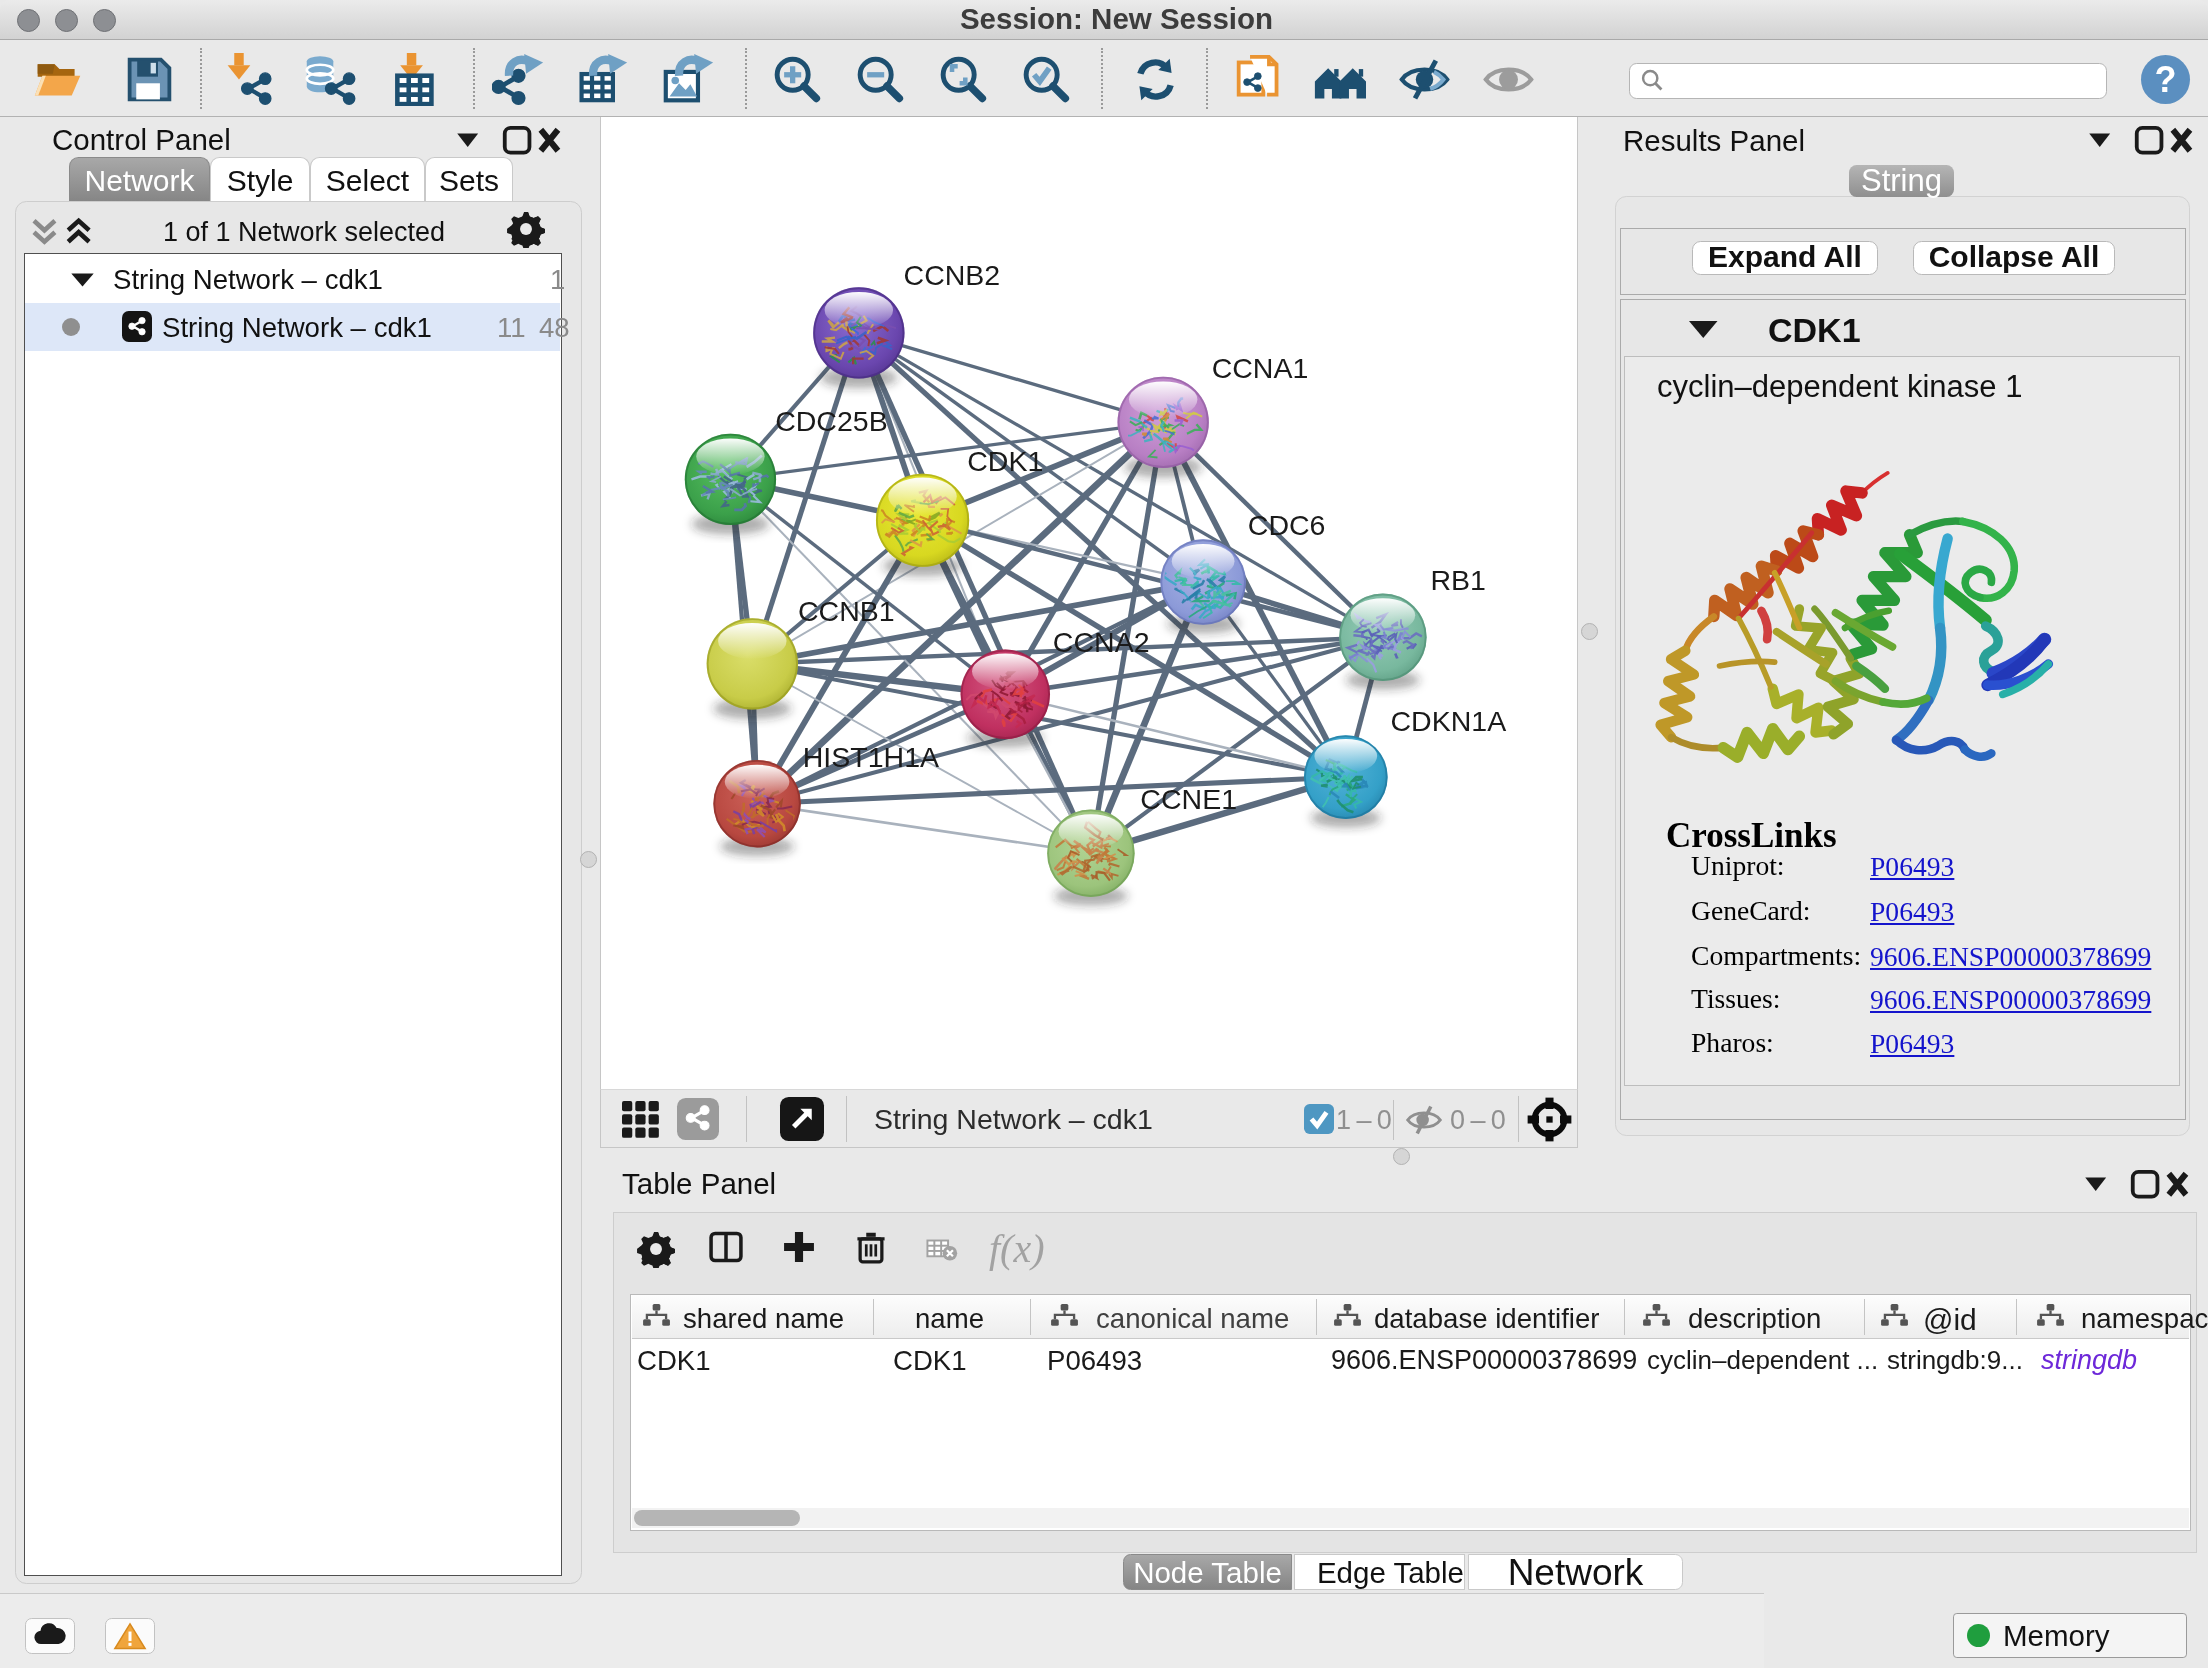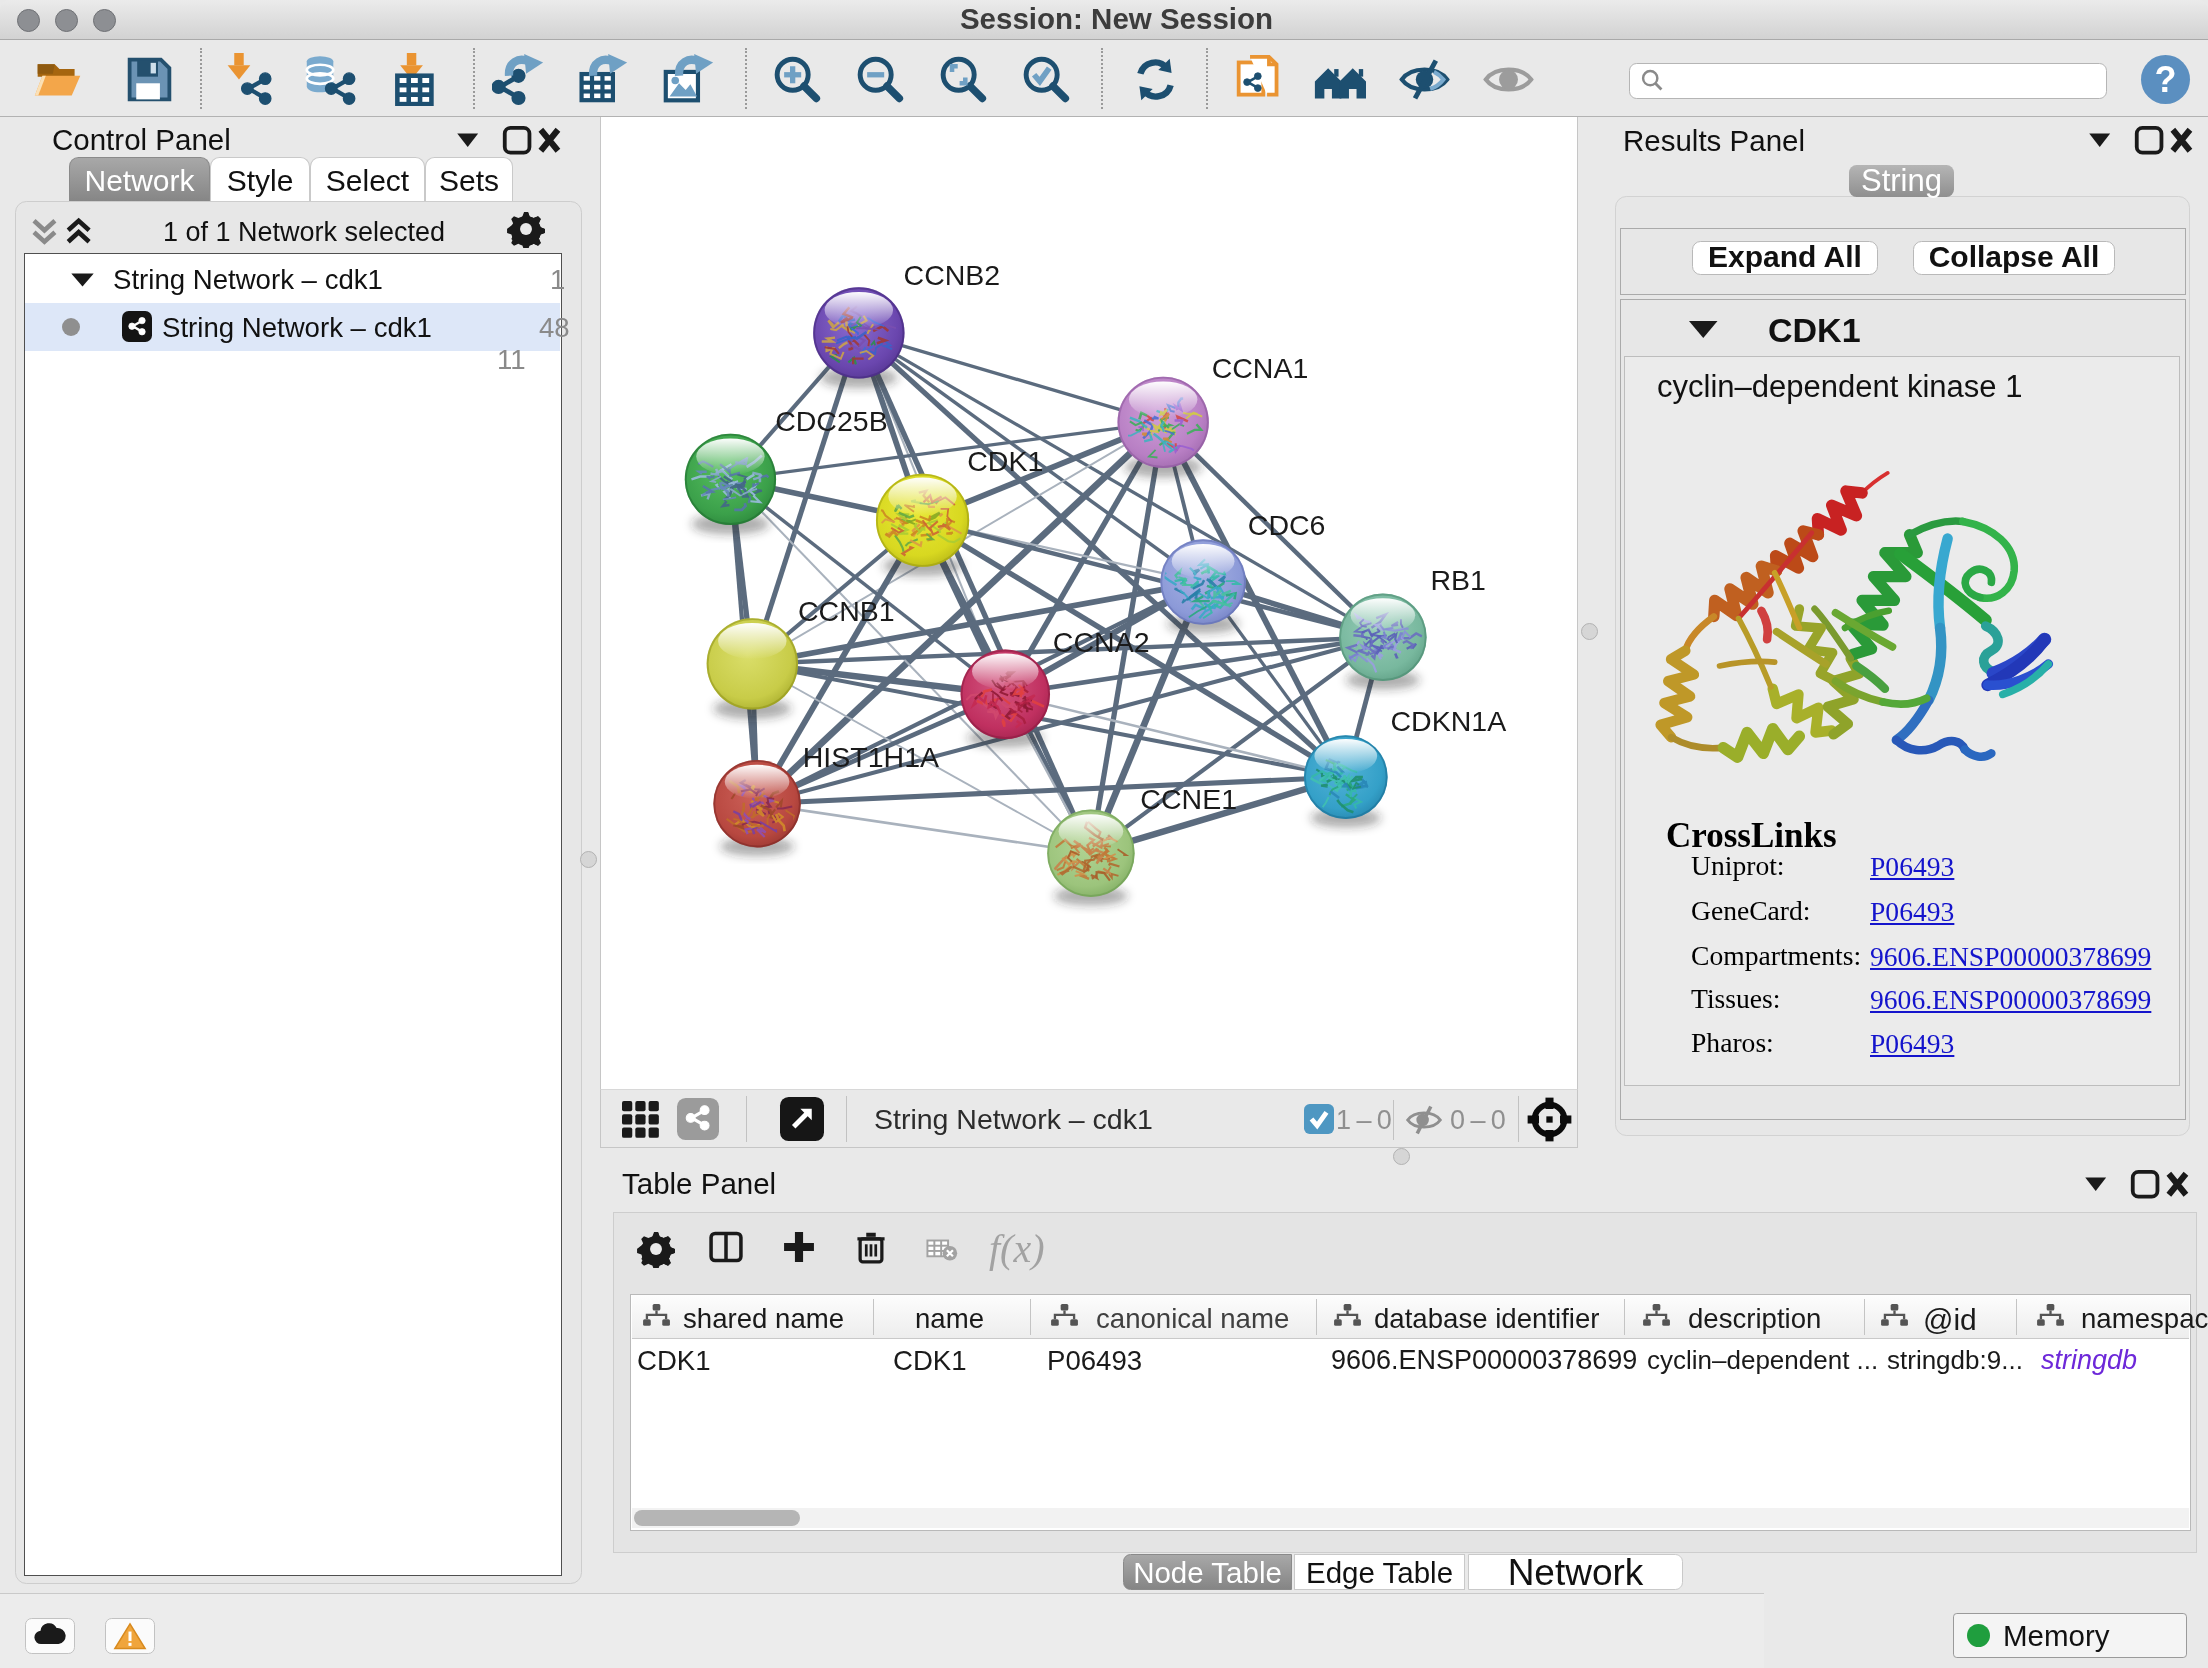--- a/index.html
+++ b/index.html
@@ -225,21 +225,21 @@
           <g transform="translate(3,3) scale(0.8)" fill="#ffffff" stroke="#ffffff">
             <line x1="8" y1="14" x2="20" y2="7" stroke-width="3.2"></line>
             <line x1="8" y1="14" x2="20" y2="21" stroke-width="3.2"></line>
             <circle cx="7" cy="14" r="4.3"></circle>
             <circle cx="20.5" cy="6.5" r="4.3"></circle>
             <circle cx="20.5" cy="21.5" r="4.3"></circle>
           </g>
         </svg>
       </div>
       <div class="abs" style="left:137px;top:8.6px;font-size:27.6px;color:#111;">String Network – cdk1</div>
-      <div class="abs" style="left:472px;top:8.6px;font-size:27.6px;color:#8a8a8a;margin-top:32px;">11</div>
+      <div class="abs" style="left:472px;top:8.6px;font-size:27.6px;color:#8a8a8a;">11</div>
       <div class="abs" style="left:514px;top:8.6px;font-size:27.6px;color:#8a8a8a;">48</div>
     </div>
   </div>
 <div class="abs" style="left:600px;top:117px;width:978px;height:972px;background:#fff;border-left:1.9px solid #c6c6c6;border-right:1.9px solid #c6c6c6;box-sizing:border-box;"></div>
 <svg width="978" height="972" viewBox="631 123 1028 1022" style="position:absolute;left:600px;top:117px">
     <defs>
       <radialGradient id="g0" cx="0.45" cy="0.40" r="0.80">
         <stop offset="0%" stop-color="#8a6cd0"></stop>
         <stop offset="60%" stop-color="#6a46ae"></stop>
         <stop offset="100%" stop-color="#43287a"></stop>
@@ -1160,21 +1160,21 @@
 <div class="abs" style="left:893px;top:1345px;font-size:27.6px;color:#1a1a1a;">CDK1</div>
 <div class="abs" style="left:1047px;top:1345px;font-size:27.6px;color:#1a1a1a;">P06493</div>
 <div class="abs" style="left:1331px;top:1345px;font-size:27px;color:#1a1a1a;">9606.ENSP00000378699</div>
 <div class="abs" style="left:1647px;top:1345px;font-size:26px;color:#1a1a1a;">cyclin–dependent ...</div>
 <div class="abs" style="left:1887px;top:1345px;font-size:26px;color:#1a1a1a;">stringdb:9...</div>
 <div class="abs" style="left:2041px;top:1345px;font-size:27px;color:#6d28d9;font-style:italic;">stringdb</div>
 <div class="abs" style="left:632px;top:1508px;width:1557px;height:20px;background:#f2f2f2;">
     <div class="abs" style="left:1.9px;top:1.9px;width:166px;height:16px;background:#b5b5b5;border-radius:8.6px;"></div>
   </div>
 <div class="tab tabsel" style="left:1123px;top:1554px;width:169px;height:36px;line-height:36px;border-radius:7.6px 0 0 7.6px;border:1.9px solid #8a8a8a;font-size:29.5px;">Node Table</div>
-<div class="tab" style="left:1294px;top:1554px;width:171px;height:36px;line-height:36px;border-radius:0;border:1.9px solid #c9c9c9;font-size:29.5px;">Edge Table</div>
+<div class="tab" style="left:1294px;top:1554px;width:171px;height:36px;line-height:36px;border-radius:0;border:1.9px solid #c9c9c9;font-size:29.5px;text-align:right;">Edge Table</div>
 <div class="tab" style="left:1468px;top:1554px;width:215px;height:36px;line-height:36px;border-radius:0 7.6px 7.6px 0;border:1.9px solid #c9c9c9;font-size:37px;">Network Table</div>
 <div class="abs" style="left:0;top:1593px;width:1764px;height:75px;background:#ececec;border-top:1.9px solid #c9c9c9;box-sizing:border-box;">
     <div class="abs" style="left:25px;top:24px;width:50px;height:36px;background:#fbfbfb;border:1.9px solid #c2c2c2;border-radius:6.7px;box-sizing:border-box;">
       <svg width="34" height="25" viewBox="0 0 18 13" style="position:absolute;left:6.7px;top:3.8px">
         <path d="M4.5 11 a3.5 3.5 0 0 1-0.5-7 a4.5 4.5 0 0 1 8.5-1.5 a3.2 3.2 0 0 1 1 8.5 z" fill="#1a1a1a"></path>
       </svg>
     </div>
     <div class="abs" style="left:105px;top:24px;width:50px;height:36px;background:#fbfbfb;border:1.9px solid #c2c2c2;border-radius:6.7px;box-sizing:border-box;">
       <svg width="34" height="28.5" viewBox="0 0 18 15" style="position:absolute;left:6.7px;top:2.9px">
         <path d="M9 1 L17 14 H1 z" fill="#f0a53c" stroke="#d88a1e" stroke-width="0.8"></path>

